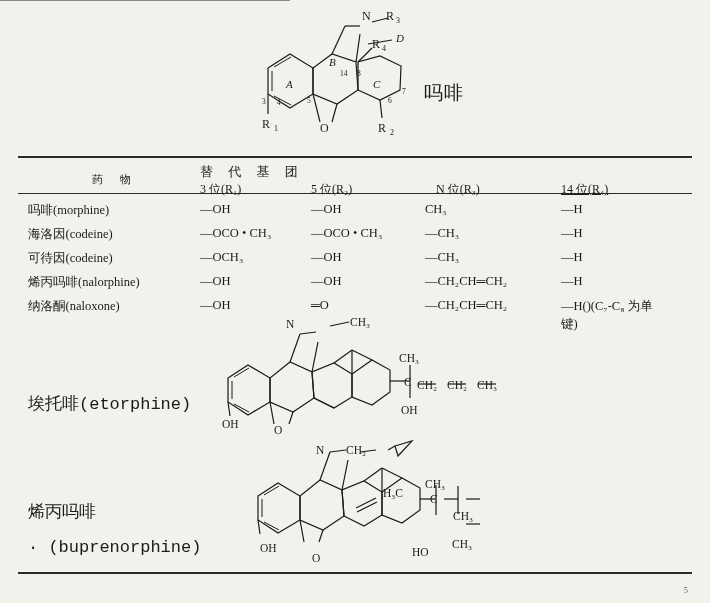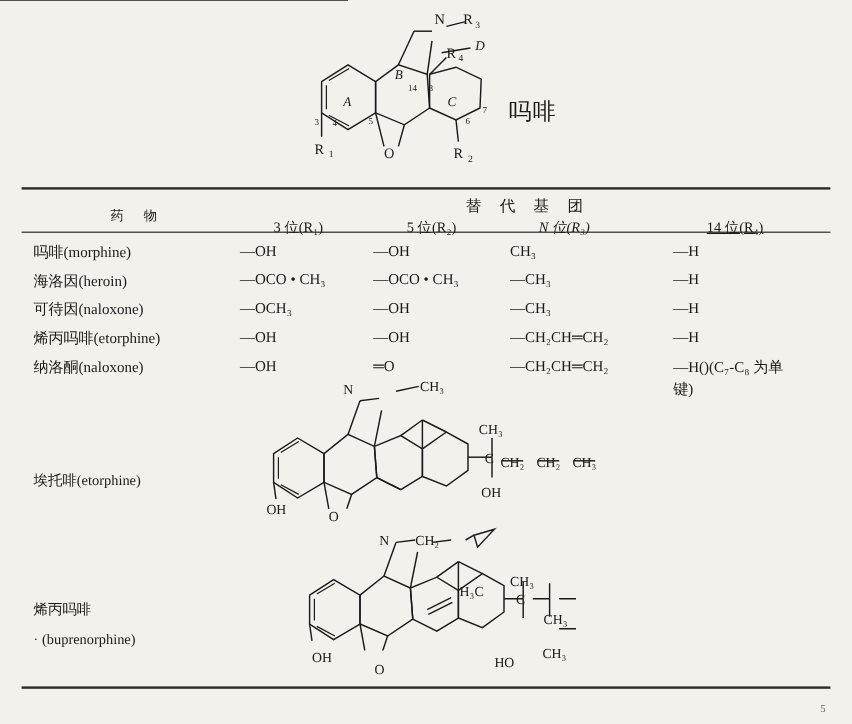--- a/index.html
+++ b/index.html
@@ -50,40 +50,39 @@
 
   #rule-top    { top: 156px; }
   #rule-sub    { top: 193px; }
   #rule-bottom { top: 572px; }
 
   .col-head-group {
     position: absolute;
     top: 163px;
     left: 200px;
     width: 480px;
-    text-align: center;
+    text-align: left;
     font-size: 13px;
     letter-spacing: 6px;
   }
   .drug-head {
     position: absolute;
     top: 172px;
     left: 92px;
     font-size: 11px;
     letter-spacing: 7px;
   }
   .subhead {
     position: absolute;
     top: 181px;
     font-size: 12px;
-    margin-left: 28px;
   }
   .sub-c1 { left: 200px; }
   .sub-c2 { left: 311px; }
-  .sub-c3 { left: 421px; font-style: italic; }
+  .sub-c3 { left: 436px; }
   .sub-c4 { left: 561px; text-decoration: underline; }
 
   .row {
     position: absolute;
     left: 0;
     width: 606px;
     height: 22px;
     font-size: 12.5px;
   }
   .row .name {
@@ -100,26 +99,27 @@
   #row0 { top: 202px; }
   #row1 { top: 226px; }
   #row2 { top: 250px; }
   #row3 { top: 274px; }
   #row4 { top: 298px; }
 
   
   .mol-name {
     position: absolute;
     left: 28px;
-    font-size: 12px;
+    font-size: 17px;
     white-space: nowrap;
+    font-family: Liberation Mono, monospace;
   }
   #eto-name { top: 392px; }
   #bup-name1 { top: 500px; }
-  #bup-name2 { top: 526px; }
+  #bup-name2 { top: 538px; }
 
   .mol-svg {
     position: absolute;
     left: 0;
     top: 0;
   }
 
   .page-number {
     position: absolute;
     right: 22px;
@@ -213,37 +213,37 @@
 
   <div class="row" id="row0">
     <span class="name">吗啡(morphine)</span>
     <span class="c1 cellv">—OH</span>
     <span class="c2 cellv">—OH</span>
     <span class="c3 cellv">CH₃</span>
     <span class="c4 cellv">—H</span>
   </div>
 
   <div class="row" id="row1">
-    <span class="name">海洛因(heroin)</span>
+    <span class="name">海洛因(codeine)</span>
     <span class="c1 cellv">—OCO • CH₃</span>
     <span class="c2 cellv">—OCO • CH₃</span>
     <span class="c3 cellv">—CH₃</span>
     <span class="c4 cellv">—H</span>
   </div>
 
   <div class="row" id="row2">
-    <span class="name">可待因(naloxone)</span>
+    <span class="name">可待因(codeine)</span>
     <span class="c1 cellv">—OCH₃</span>
     <span class="c2 cellv">—OH</span>
     <span class="c3 cellv">—CH₃</span>
     <span class="c4 cellv">—H</span>
   </div>
 
   <div class="row" id="row3">
-    <span class="name">烯丙吗啡(etorphine)</span>
+    <span class="name">烯丙吗啡(nalorphine)</span>
     <span class="c1 cellv">—OH</span>
     <span class="c2 cellv">—OH</span>
     <span class="c3 cellv">—CH₂CH═CH₂</span>
     <span class="c4 cellv">—H</span>
   </div>
 
   <div class="row" id="row4">
     <span class="name">纳洛酮(naloxone)</span>
     <span class="c1 cellv">—OH</span>
     <span class="c2 cellv">═O</span>

